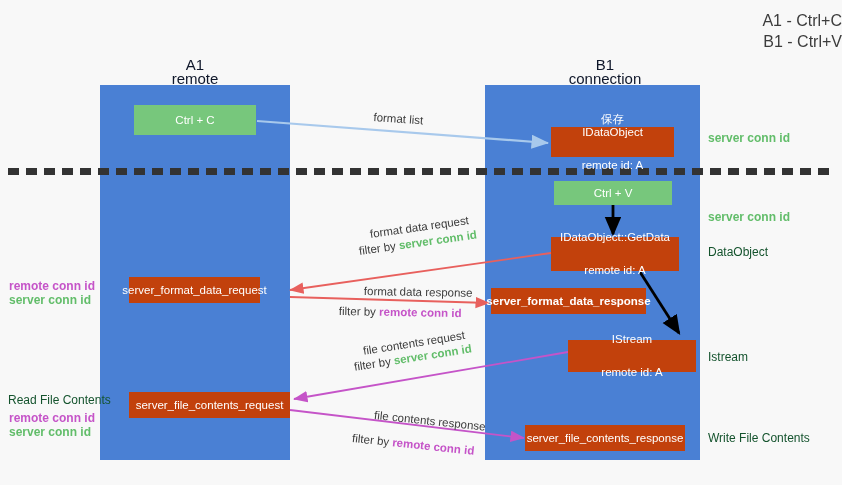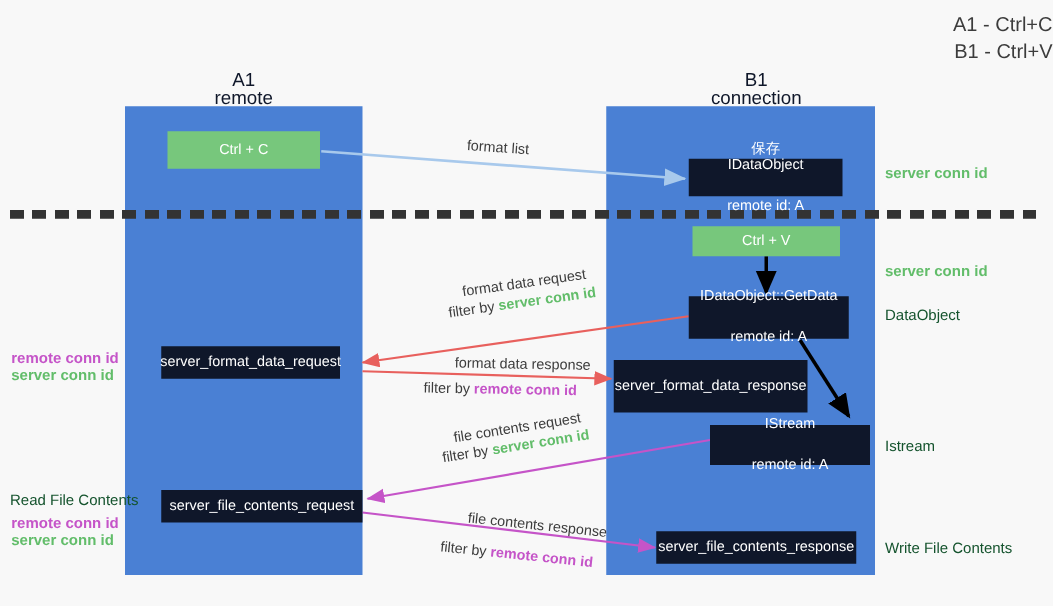--- a/index.html
+++ b/index.html
@@ -28,21 +28,21 @@
   
   .lane{position:absolute;background:#4a80d4;}
 
   
   .box{
     position:absolute;display:flex;align-items:center;justify-content:center;
     text-align:center;color:#ffffff;font-size:11.5px;line-height:13px;
     box-sizing:border-box;padding:2px 20px;
   }
   .box.green{background:#77c77c;}
-  .box.orange{background:#0f172a;gap:20px;}
+  .box.orange{background:#c2410c;gap:20px;}
 
   
   .side-label{position:absolute;font-size:12px;line-height:14px;color:#14532d;}
   .green-txt{color:#62bd6a;font-weight:bold;}
   .purple-txt{color:#c554c8;font-weight:bold;}
 
   
   .arrow-label{
     position:absolute;font-size:11.5px;line-height:15px;color:#3c3c3c;
     white-space:nowrap;transform-origin:left top;
@@ -108,21 +108,21 @@
 
     <line x1="290" y1="410" x2="524" y2="438" stroke="#c554c8" stroke-width="1.8" marker-end="url(#ar-mag)"></line>
   </svg>
 
   <div class="dashed"></div>
 
   <div class="box green" style="left:134px;top:105px;width:122px;height:30px;">
     <span>Ctrl + C</span>
   </div>
 
-  <div class="box orange" style="left:129px;top:277px;width:143px;height:26px;">
+  <div class="box orange" style="left:129px;top:277px;width:131px;height:26px;">
     <span>server_format_data_request</span>
   </div>
 
   <div class="box orange" style="left:129px;top:392px;width:161px;height:26px;">
     <span>server_file_contents_request</span>
   </div>
 
   <div class="box orange" style="left:551px;top:127px;width:123px;height:30px;flex-direction:column;">
     <span>保存IDataObject</span>
     <span>remote id: A</span>
@@ -130,21 +130,21 @@
 
   <div class="box green" style="left:554px;top:181px;width:118px;height:24px;">
     <span>Ctrl + V</span>
   </div>
 
   <div class="box orange" style="left:551px;top:237px;width:128px;height:34px;flex-direction:column;">
     <span>IDataObject::GetData</span>
     <span>remote id: A</span>
   </div>
 
-  <div class="box orange" style="left:491px;top:288px;width:155px;height:42px;">
+  <div class="box orange" style="left:491px;top:288px;width:155px;height:26px;font-weight:bold;">
     <span>server_format_data_response</span>
   </div>
 
   <div class="box orange" style="left:568px;top:340px;width:128px;height:32px;flex-direction:column;">
     <span>IStream</span>
     <span>remote id: A</span>
   </div>
 
   <div class="box orange" style="left:525px;top:425px;width:160px;height:26px;">
     <span>server_file_contents_response</span>

